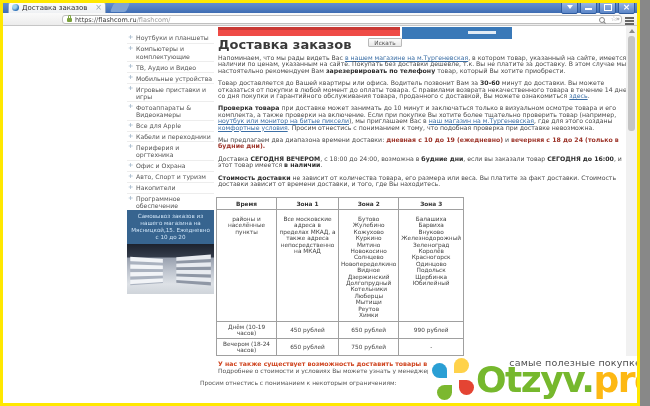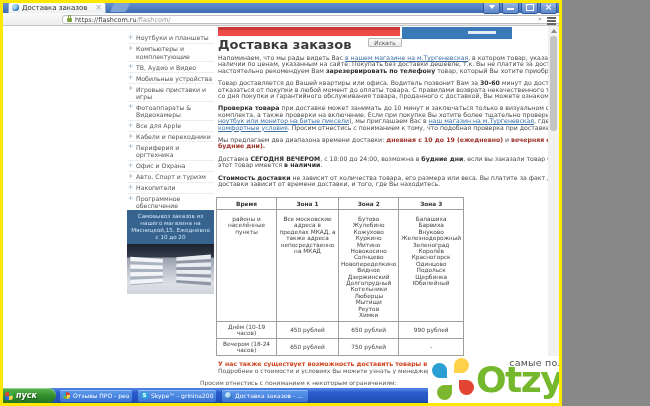--- a/index.html
+++ b/index.html
@@ -1,16 +1,16 @@
 <!DOCTYPE html>
 <html><head>
 <meta charset="utf-8">
 <style>
   html,body{margin:0;padding:0;background:#888;}
-  .screen{position:relative;width:562px;height:406px;background:#fff;overflow:hidden;
+  .screen{position:relative;width:640px;height:406px;background:#fff;overflow:hidden;
           font-family:"DejaVu Sans",sans-serif; -webkit-font-smoothing:antialiased;}
   .yellow-frame{position:absolute;inset:0;border:3px solid #ffe800;pointer-events:none;z-index:50;}
 
   
   .titlebar{position:absolute;left:0;top:0;width:100%;height:13px;
             background:linear-gradient(#6f99d8,#3f6db3);z-index:3;}
   .tab{position:absolute;left:8px;top:1px;width:98px;height:12px;display:flex;align-items:center;
        background:linear-gradient(#fdfdfd,#eef0f3);border:1px solid #8fa6c4;border-bottom:none;
        border-radius:4px 4px 0 0;padding:0 3px;box-sizing:border-box;z-index:4;}
   .favicon{width:7px;height:7px;border-radius:50%;flex:0 0 auto;
@@ -292,40 +292,20 @@
 
   <div class="red-note">У нас также существует возможность доставить товары в пределах первого б</div>
   <div class="detail-note">Подробнее о стоимости и условиях Вы можете узнать у менеджера, позвонив нам по теле</div>
   <div class="limit-note">Просим отнестись с пониманием к некоторым ограничениям:</div>
 
   <div class="scrollbar">
     <div class="sb-up"></div>
     <div class="sb-thumb"></div>
   </div>
 
-  <div class="taskbar">
-    <div class="startbtn">
-      <span class="winflag"></span>
-      <span class="start-label">пуск</span>
-    </div>
-    <div class="task-btns">
-        <div class="task-btn tb0">
-          <span class="tb-ico i0"></span>
-          <span class="tb-txt">Отзывы ПРО - реал...</span>
-        </div>
-        <div class="task-btn tb1">
-          <span class="tb-ico i1">S</span>
-          <span class="tb-txt">Skype™ - grinina2008</span>
-        </div>
-        <div class="task-btn tb2">
-          <span class="tb-ico i2"></span>
-          <span class="tb-txt">Доставка заказов - ...</span>
-        </div>
-      </div>
-  </div>
 
   <div class="watermark">
     <div class="wm-tagline">самые полезные покупке</div>
     <div class="pinwheel">
       <div class="pw-rot">
           <div class="pw-arm pw-y"></div>
         </div>
       <div class="pw-rot r90">
           <div class="pw-arm pw-r"></div>
         </div>

